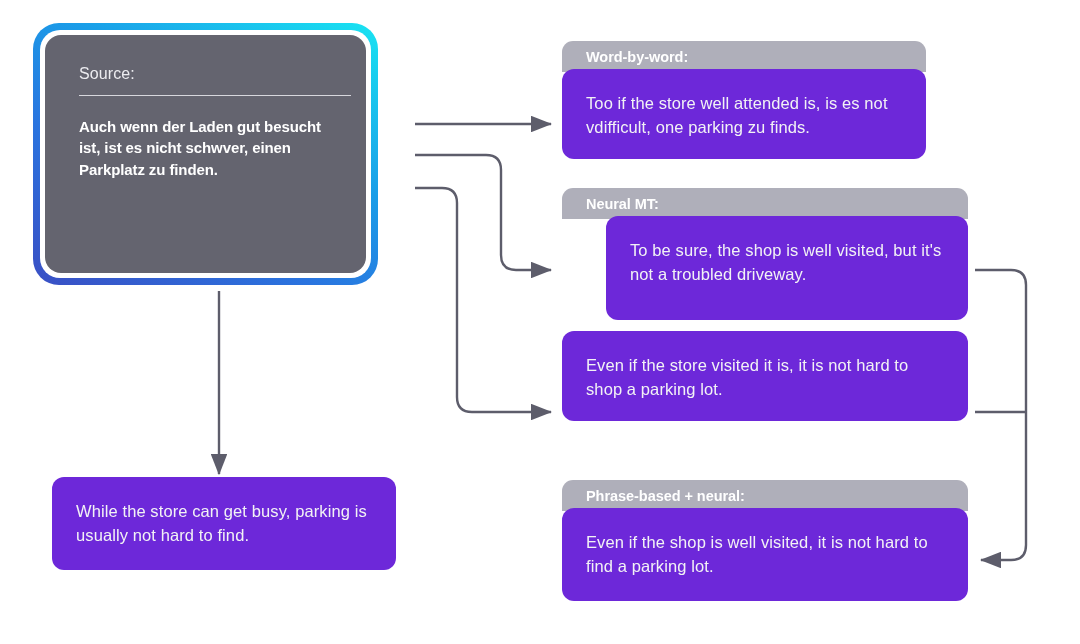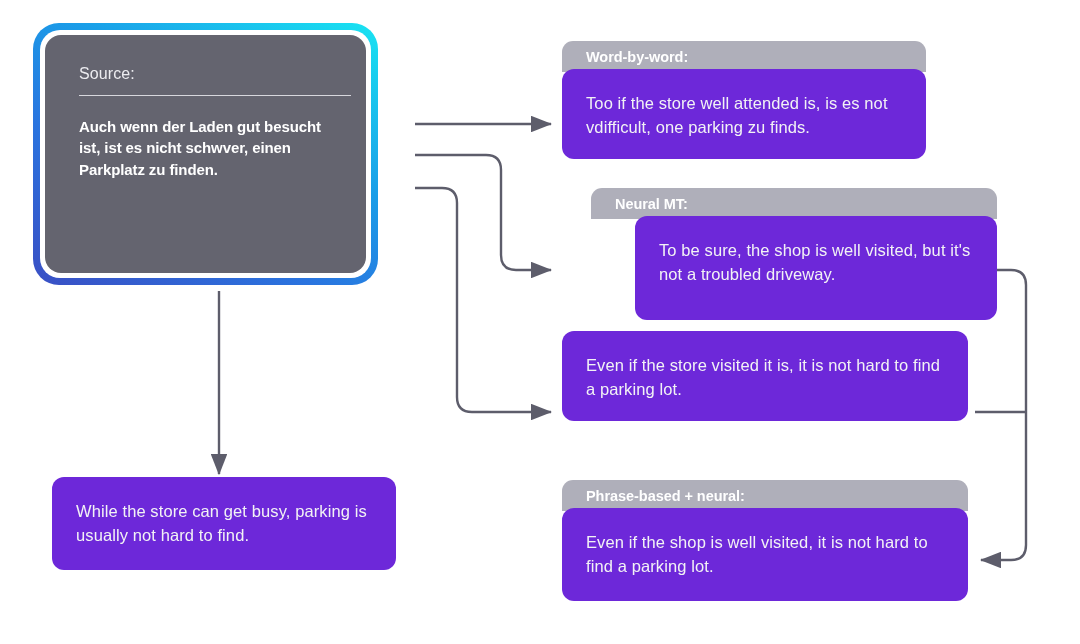--- a/index.html
+++ b/index.html
@@ -95,21 +95,21 @@
     color: #f2f2f5;
     font-size: 16.5px;
     line-height: 1.46;
     letter-spacing: 0.1px;
     display: block;
   }
 
   
   #card-wbw   { left: 562px; top: 41px;  width: 364px; }
   #card-wbw .card-body   { height: 90px; }
-  #card-nmt   { left: 591px; top: 188px; width: 406px; }
+  #card-nmt   { left: 562px; top: 188px; width: 406px; }
   #card-nmt .card-body   { height: 104px; margin-left: 44px; }
   #card-pbmt  { left: 562px; top: 334px; width: 406px; }
   #card-pbmt .card-body  { height: 90px; }
   #card-pbn   { left: 562px; top: 480px; width: 406px; }
   #card-pbn .card-body   { height: 93px; }
   #card-human { left: 52px;  top: 480px; width: 344px; }
   #card-human .card-body { height: 93px; }
 
   
   #connectors {
@@ -168,21 +168,21 @@
   <div class="card-header">
     <span>Neural MT:</span>
   </div>
   <div class="card-body">
     <span>To be sure, the shop is well visited, but it's not a troubled driveway.</span>
   </div>
 </div>
 
 <div class="card" id="card-pbmt">
   <div class="card-body">
-    <span>Even if the store visited it is, it is not hard to find a parking lot.</span>
+    <span>Even if the store visited it is, it is not hard to shop a parking lot.</span>
   </div>
 </div>
 
 <div class="card" id="card-pbn">
   <div class="card-header">
     <span>Phrase-based + neural:</span>
   </div>
   <div class="card-body">
     <span>Even if the shop is well visited, it is not hard to find a parking lot.</span>
   </div>

